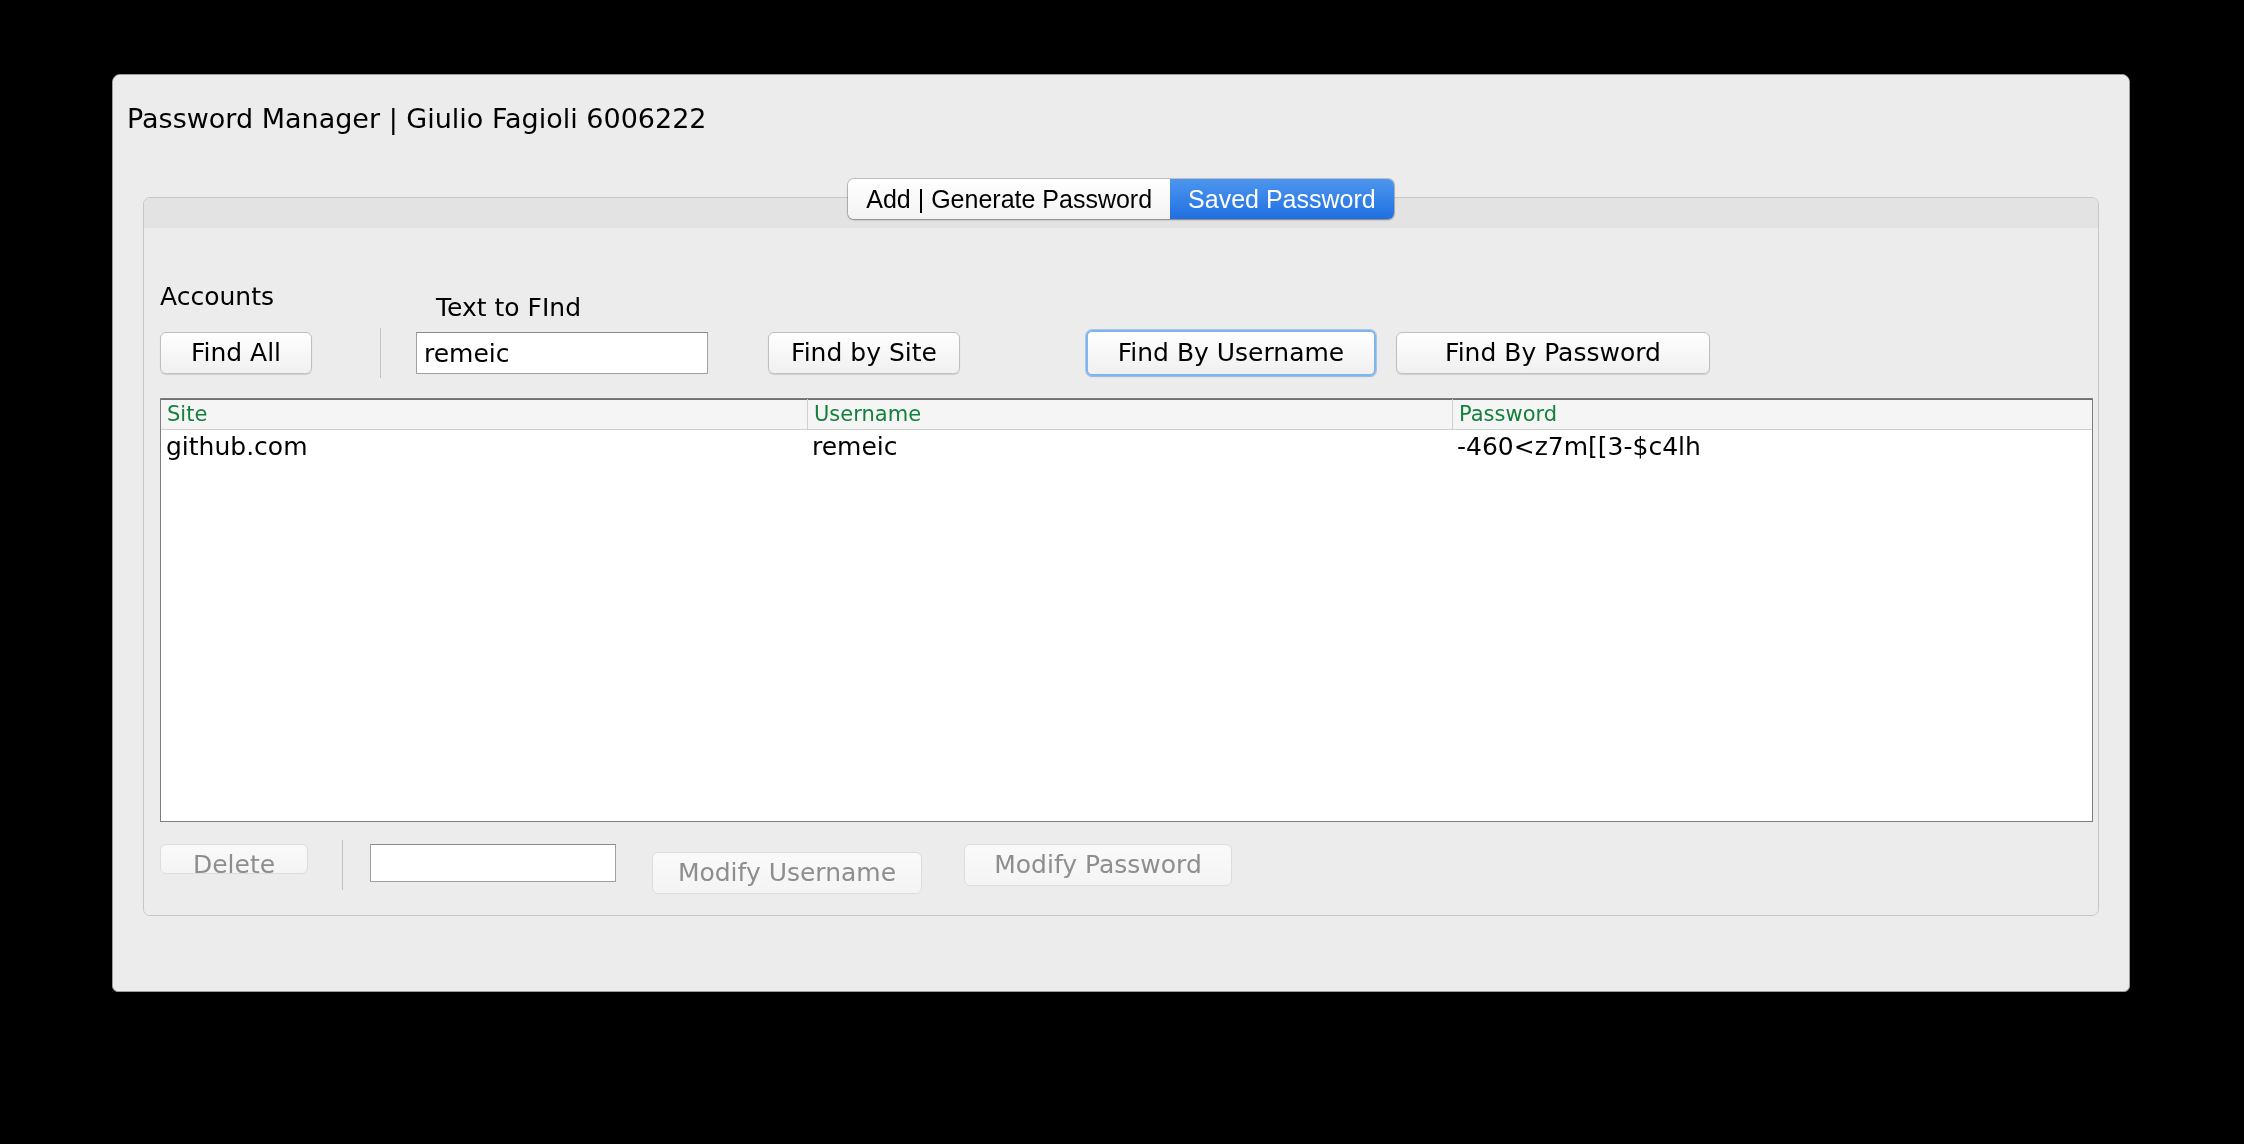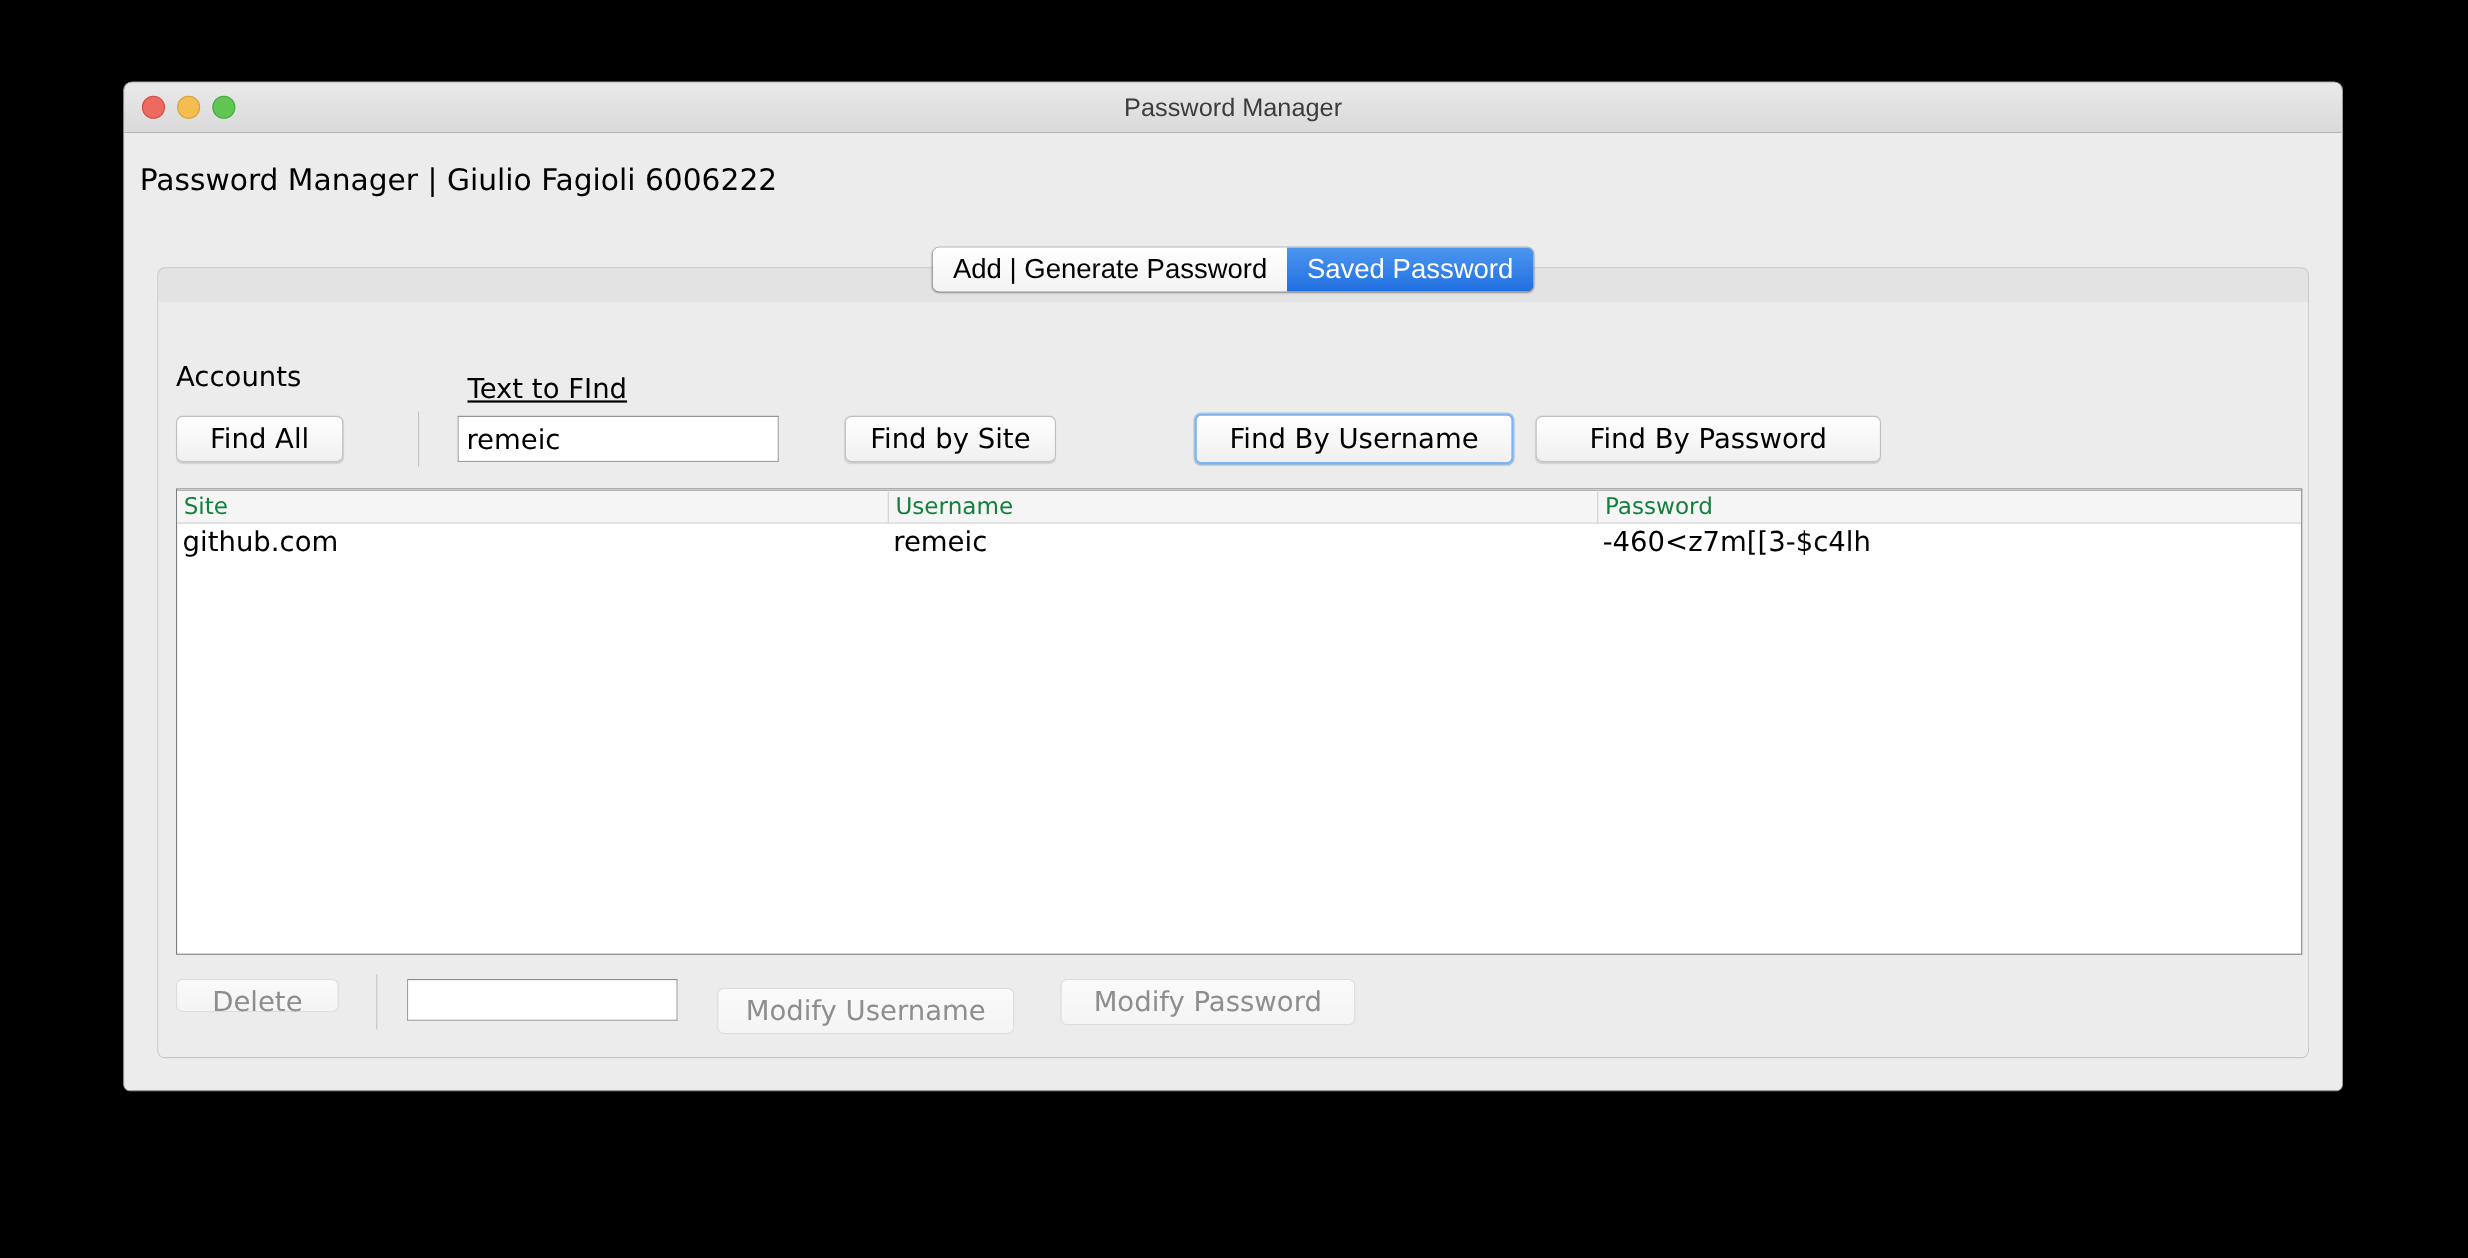--- a/index.html
+++ b/index.html
@@ -142,21 +142,21 @@
 
   
   .section-label {
     position: absolute;
     font-size: 25px;
     color: #000000;
     white-space: nowrap;
     font-family: "DejaVu Sans", sans-serif;
   }
   #label-accounts { left: 16px; top: 54px; }
-  #label-textfind { left: 281px; top: 65px; text-decoration: underline; }
+  #label-textfind { left: 292px; top: 65px; }
 
   
   .btn {
     position: absolute;
     background: linear-gradient(to bottom, #ffffff 0%, #f7f7f7 52%, #f0f0f0 100%);
     border: 1px solid #bfbfbf;
     border-radius: 6px;
     box-shadow: 0 1px 1px rgba(0,0,0,0.12);
     font-size: 25px;
     color: #000000;
@@ -255,28 +255,20 @@
   #div-2             { left: 198px; top: 612px; height: 50px; }
   #input-modify      { left: 226px; top: 616px; width: 246px; height: 38px; }
   #btn-modify-user   { left: 508px; top: 624px; width: 270px; height: 42px; line-height: 40px; }
   #btn-modify-pass   { left: 820px; top: 616px; width: 268px; height: 42px; line-height: 40px; }
 </style>
 </head>
 <body>
 
 <div id="window">
 
-  <div id="titlebar">
-    <div id="traffic">
-      <span class="light close"></span>
-      <span class="light min"></span>
-      <span class="light max"></span>
-    </div>
-    <div id="window-title">Password Manager</div>
-  </div>
 
   <div id="content">
 
     <div id="app-header">Password Manager | Giulio Fagioli 6006222</div>
 
     <div id="tabbar">
       <div class="tabs">
         <div class="tab">Add | Generate Password</div>
         <div class="tab active">Saved Password</div>
       </div>

